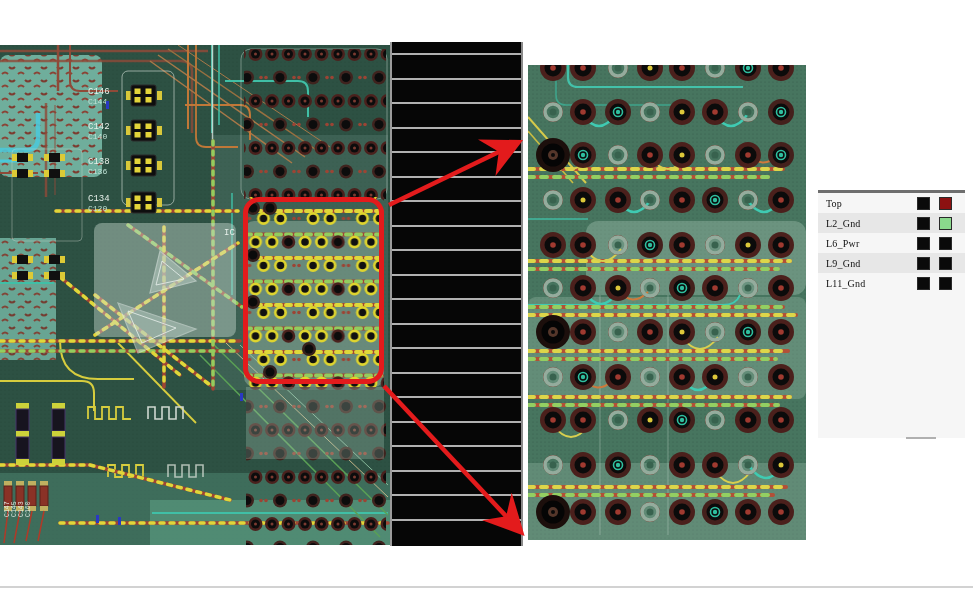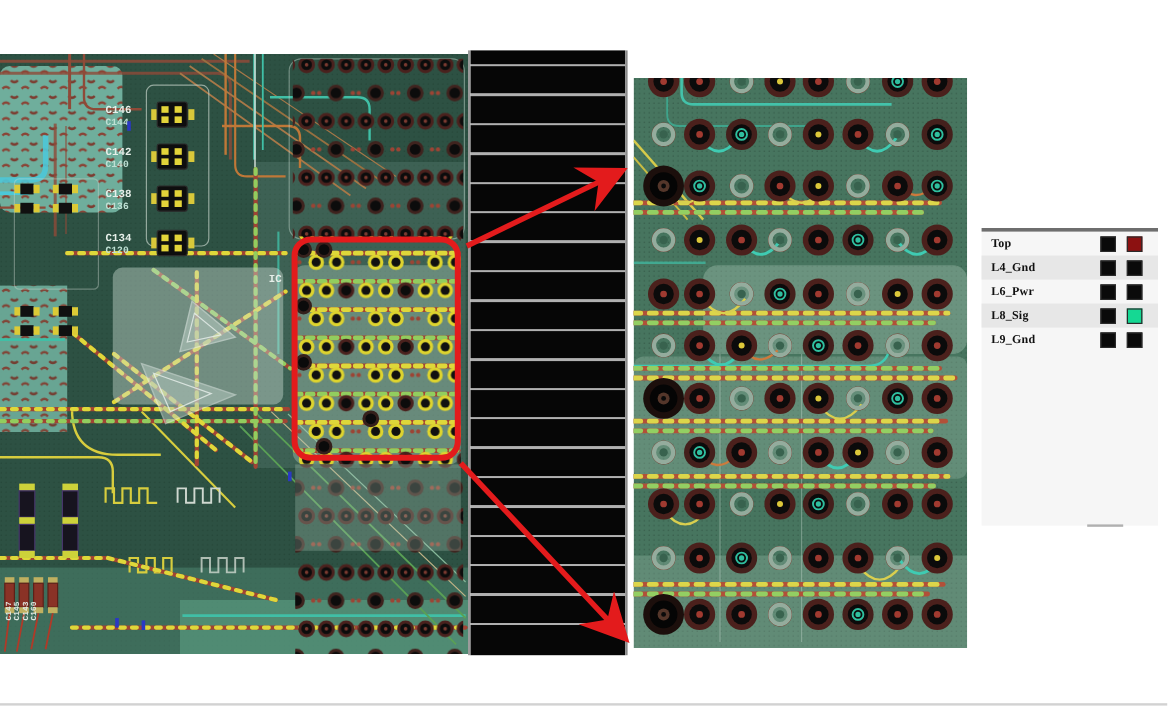--- a/index.html
+++ b/index.html
@@ -1,17 +1,17 @@
 <!DOCTYPE html>
 <html><head>
 <meta charset="utf-8">
 <style>
   html,body{margin:0;padding:0;background:#fff;}
   #canvas{position:relative;width:973px;height:592px;background:#ffffff;overflow:hidden;
-          font-family:"Liberation Sans",sans-serif;font-weight:bold;}
+          font-family:"Liberation Sans",sans-serif;}
   
   #pcb-left{position:absolute;left:0;top:45px;width:390px;height:500px;}
   #conn-band{position:absolute;left:390px;top:42px;width:133px;height:504px;
      background:repeating-linear-gradient(180deg,#060606 0px,#060606 22.5px,#b0b0b0 22.5px,#b0b0b0 24.5px);
      background-position:0 -11px;border-left:2px solid #9b9b9b;border-right:2px solid #8a8a8a;box-sizing:border-box;}
   #pcb-right{position:absolute;left:528px;top:65px;width:278px;height:475px;}
   
   #zoom-rect{position:absolute;left:243px;top:197px;width:141px;height:187px;
      border:5px solid #e31b1c;border-radius:16px;box-sizing:border-box;}
   #arrows{position:absolute;left:0;top:0;width:973px;height:592px;pointer-events:none;}
@@ -534,36 +534,36 @@
   </svg>
 
   <div id="legend">
     <div class="topline"></div>
     <div class="lrow">
       <span class="llabel">Top</span>
       <span class="sq first" style="background-color: rgb(10, 10, 10);"></span>
       <span class="sq" style="background-color: rgb(140, 17, 17);"></span>
     </div>
     <div class="lrow">
-      <span class="llabel">L4_Gnd</span>
+      <span class="llabel">L2_Gnd</span>
       <span class="sq first" style="background-color: rgb(10, 10, 10);"></span>
-      <span class="sq" style="background-color: rgb(10, 10, 10);"></span>
+      <span class="sq" style="background-color: rgb(138, 217, 140);"></span>
     </div>
     <div class="lrow">
       <span class="llabel">L6_Pwr</span>
       <span class="sq first" style="background-color: rgb(10, 10, 10);"></span>
       <span class="sq" style="background-color: rgb(10, 10, 10);"></span>
     </div>
     <div class="lrow">
-      <span class="llabel">L8_Sig</span>
+      <span class="llabel">L9_Gnd</span>
       <span class="sq first" style="background-color: rgb(10, 10, 10);"></span>
-      <span class="sq" style="background-color: rgb(21, 216, 147);"></span>
+      <span class="sq" style="background-color: rgb(10, 10, 10);"></span>
     </div>
     <div class="lrow">
-      <span class="llabel">L9_Gnd</span>
+      <span class="llabel">L11_Gnd</span>
       <span class="sq first" style="background-color: rgb(10, 10, 10);"></span>
       <span class="sq" style="background-color: rgb(10, 10, 10);"></span>
     </div>
   </div>
   <div id="legend-underline"></div>
   <div id="bottom-rule"></div>
 
 </div>
 
 </body></html>

